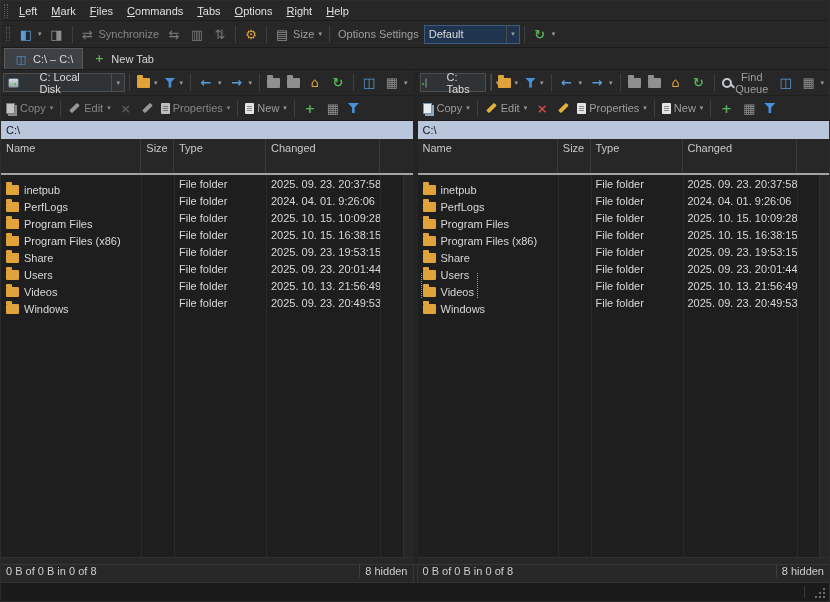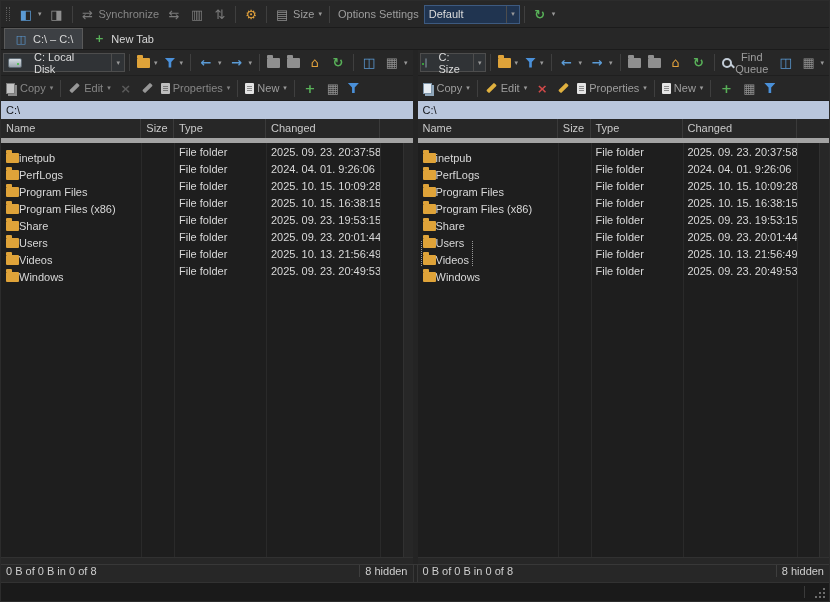--- a/index.html
+++ b/index.html
@@ -30,21 +30,21 @@
 .tbtn{display:inline-flex;align-items:center;gap:3px;height:21px;padding:0 3px;background:transparent;border:0;color:#d0d0d0;font-family:"Liberation Sans",sans-serif;font-size:11px}
 .tbtn.dis{filter:grayscale(1);opacity:.8}
 .tlbl{color:#9e9e9e}
 .dd{font-family:"DejaVu Sans",sans-serif;font-size:7px;color:#9a9a9a;margin-left:1px}
 .ic{display:inline-flex;align-items:center;justify-content:center;width:16px;height:16px;font-family:"DejaVu Sans",sans-serif;font-size:13px;line-height:1}
 .ic.sm{width:13px;font-size:11px}
 .c-blue{color:#5b9bd5}.c-green{color:#58b058}.c-amber{color:#e3a23c}.c-gray{color:#8f8f8f}.c-red{color:#d14949}
 .b{font-weight:bold}
 
 
-.combo{display:inline-flex;align-items:center;gap:12px;height:19px;background:#303336;border:1px solid #4d4d4d;padding:0 4px;color:#dcdcdc}
+.combo{display:inline-flex;align-items:center;gap:20px;height:19px;background:#303336;border:1px solid #4d4d4d;padding:0 4px;color:#dcdcdc}
 .combo .dd{border-left:1px solid #4d4d4d;padding-left:4px;height:100%;display:flex;align-items:center}
 .combo.transfer{min-width:96px;background:#203450;border-color:#3d5a80;justify-content:space-between}
 .combo.drive{min-width:88px}
 .combo.drive.narrow{min-width:66px}
 
 
 .ficon{display:inline-block;width:13px;height:10px;background:#dfa339;border-radius:1px;position:relative;flex:0 0 auto}
 .ficon::before{content:"";position:absolute;top:-3px;left:0;width:6px;height:3px;background:#dfa339;border-radius:1px 1px 0 0}
 .ficon.gray{background:#8f8f8f}.ficon.gray::before{background:#8f8f8f}
 .icon-funnel{display:inline-block;width:11px;height:10px;background:#4a90d9;clip-path:polygon(0 0,100% 0,62% 45%,62% 100%,38% 100%,38% 45%)}
@@ -64,31 +64,31 @@
 .tab.active{background:#3d4044;border:1px solid #5a5a5a;border-bottom:0}
 .tab .ic{width:14px;font-size:11px}
 
 
 .panels{flex:1;display:flex;min-height:0}
 .panel{flex:1;display:flex;flex-direction:column;min-width:0;background:#0f766e}
 .splitter{width:5px;background:#242424;flex:0 0 auto}
 
 .pathbar{height:18px;background:#b9c6dc;color:#14161a;display:flex;align-items:center;padding:0 5px;flex:0 0 auto}
 
-.fheader{height:24px;display:grid;grid-template-columns:140px 33px 92px 114px 1fr;background:#272727;border-bottom:5px solid #a3a3a3;flex:0 0 auto}
+.fheader{height:36px;display:grid;grid-template-columns:140px 33px 92px 114px 1fr;background:#272727;border-bottom:2px solid #a3a3a3;flex:0 0 auto}
 .hcell{line-height:19px;padding:0 5px;color:#c9c9c9;border-right:1px solid #3a3a3a;overflow:hidden;white-space:nowrap}
 .h-size{text-align:center}
 .h-fill{border-right:0}
 
 .flist{flex:1;position:relative;background:#1e1e1e;overflow:hidden}
 .vline{position:absolute;top:0;bottom:0;width:1px;background:#2a2a2a}
 .frow{display:grid;grid-template-columns:140px 33px 92px 114px 1fr;height:17px;align-items:center;position:relative}
 .cell{padding:0 5px;overflow:hidden;white-space:nowrap;color:#d8d8d8}
 .c-name{display:flex;align-items:center;padding-left:4px}
-.fwrap{display:inline-flex;align-items:center;padding:14px 3px 1px 1px}
+.fwrap{display:inline-flex;align-items:center;gap:5px;padding:14px 3px 1px 1px}
 .fwrap.focused{outline:1px dotted #9a9a9a;outline-offset:0}
 .scrollstrip{position:absolute;right:0;top:0;bottom:0;width:10px;background:#272727;border-left:1px solid #313131}
 .hstrip{height:7px;background:#272727;border-top:1px solid #313131;flex:0 0 auto}
 
 
 .statusbar{height:18px;background:#272727;border-top:1px solid #383838;display:flex;align-items:center;flex:0 0 auto}
 .sb-half{flex:1;display:flex;height:100%;min-width:0}
 .sb-text{padding:0 5px;color:#cfcfcf;white-space:nowrap}
 .sb-flex{flex:1}
 .sb-div{width:1px;height:12px;background:#3e3e3e}
@@ -100,20 +100,31 @@
 .rgrip{width:14px;height:14px;position:relative;margin:2px 2px 0 0}
 .rgrip::before{content:"";position:absolute;right:2px;bottom:2px;width:2px;height:2px;background:#6d6d6d;
 box-shadow:-4px 0 0 #6d6d6d,-8px 0 0 #6d6d6d,0 -4px 0 #6d6d6d,-4px -4px 0 #6d6d6d,0 -8px 0 #6d6d6d}
 </style>
 </head>
 <body>
 
 <div class="window">
 
 
+  <div class="menubar">
+    <span class="grip"></span>
+    <span class="menu-item">Left</span>
+    <span class="menu-item">Mark</span>
+    <span class="menu-item">Files</span>
+    <span class="menu-item">Commands</span>
+    <span class="menu-item">Tabs</span>
+    <span class="menu-item">Options</span>
+    <span class="menu-item">Right</span>
+    <span class="menu-item">Help</span>
+  </div>
 
   <div class="toolbar">
     <span class="grip"></span>
     <button class="tbtn">
         <span class="ic c-blue">◧</span>
         <span class="dd">▾</span>
       </button>
     <button class="tbtn">
         <span class="ic c-gray">◨</span>
       </button>
@@ -373,21 +384,21 @@
       </div>
       <div class="hstrip"></div>
     </div>
 
     <div class="splitter"></div>
 
     <div class="panel">
       <div class="ptb">
         <div class="combo drive narrow">
           <span class="icon-drive"></span>
-          <span>C: Size</span>
+          <span>C: Tabs</span>
           <span class="dd">▾</span>
         </div>
         <span class="sep"></span>
         <button class="tbtn">
             <span class="ficon"></span>
             <span class="dd">▾</span>
           </button>
         <button class="tbtn">
             <span class="icon-funnel"></span>
             <span class="dd">▾</span>

